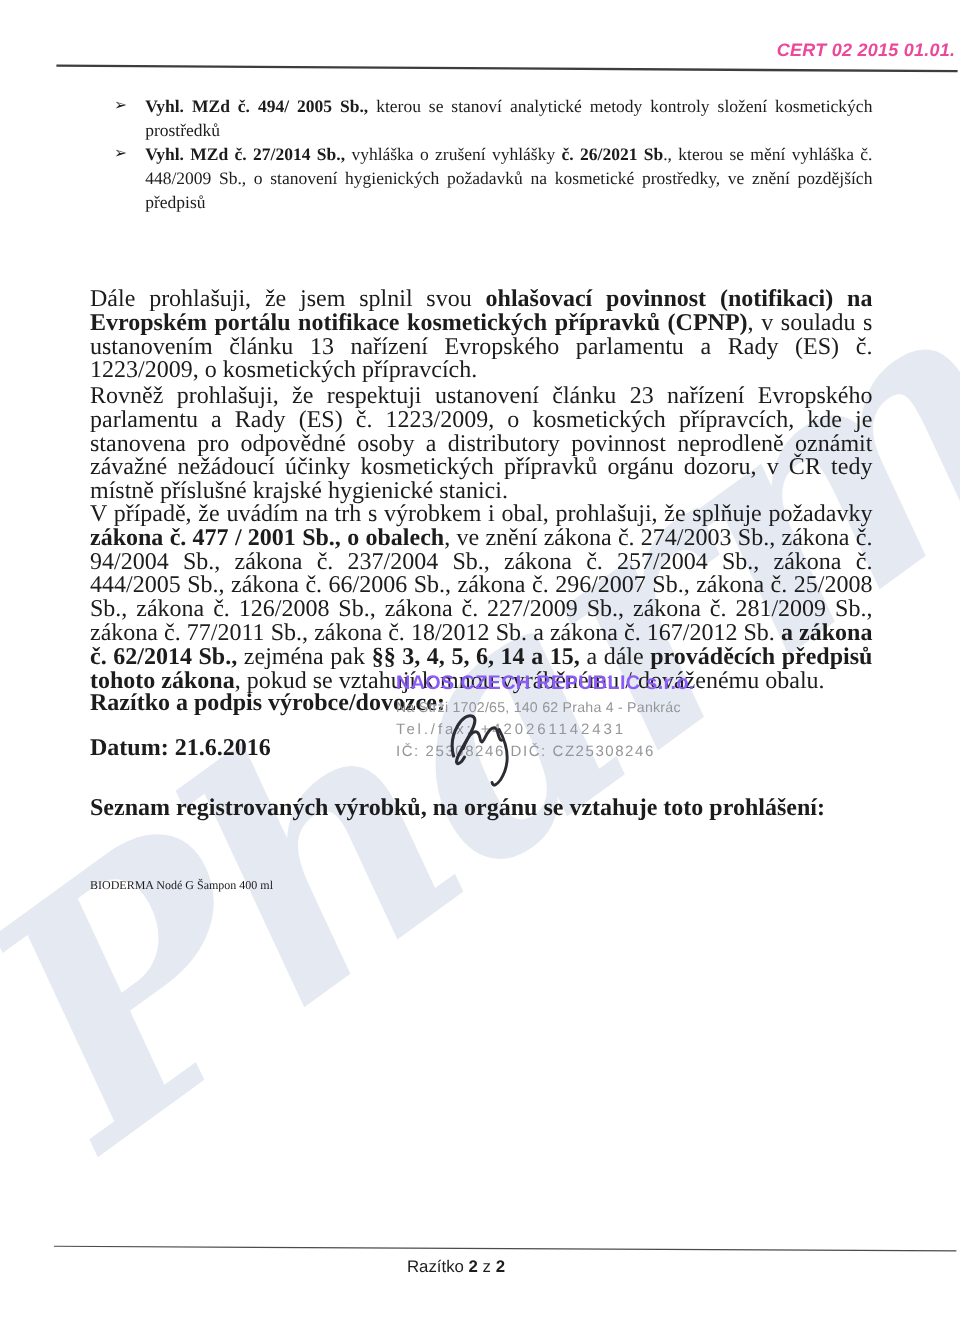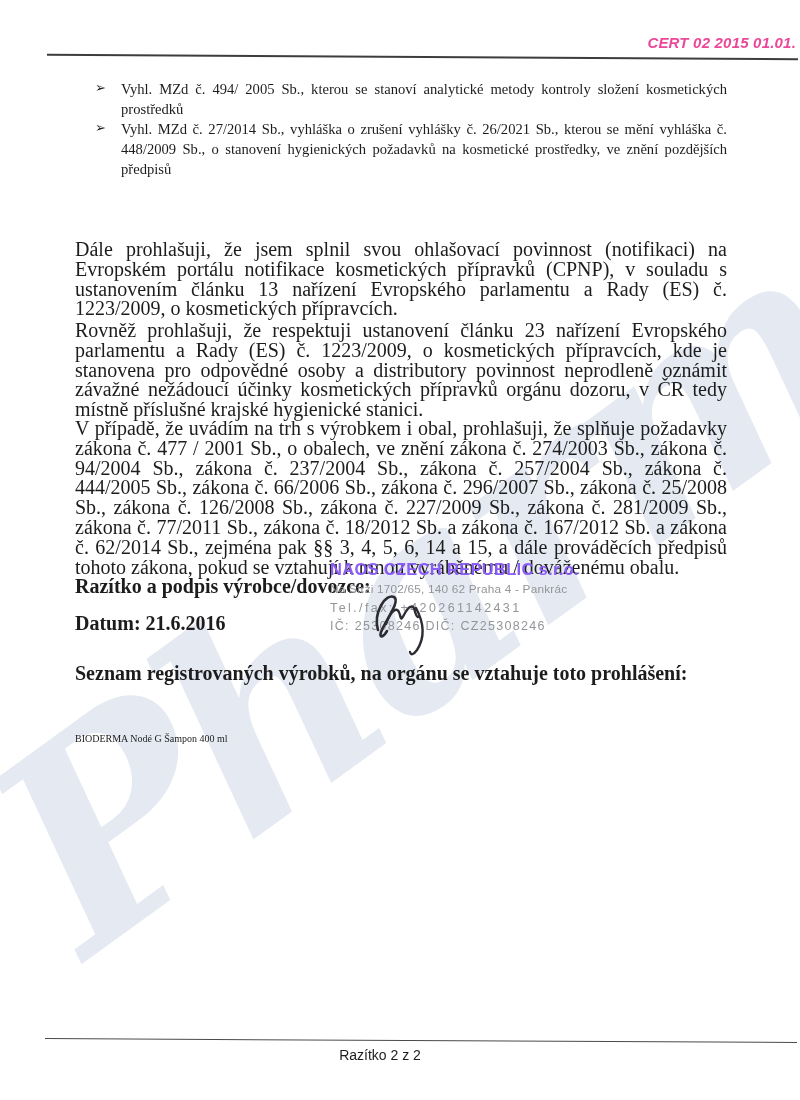--- a/index.html
+++ b/index.html
@@ -57,21 +57,21 @@
   .product{position:absolute;left:75px;top:699px;font-size:10px;margin-top:34px;}
   
   .rule-bottom{
     position:absolute;left:45px;right:3px;top:1040px;height:0;
     border-top:1.6px solid #4b4b4e;transform:rotate(0.3deg);
   }
   .footer-text{
     position:absolute;top:1047px;left:-20px;width:100%;text-align:center;
     font-family:"Liberation Sans",sans-serif;font-size:14px;color:#1d1d1f;
   }
-  b{font-weight:normal;margin-top:20px;}
+  b{font-weight:bold;margin-top:20px;}
 </style>
 </head>
 <body>
 
 <div class="page">
 
   <div class="watermark">Pharm</div>
 
   <div class="layer">
 

